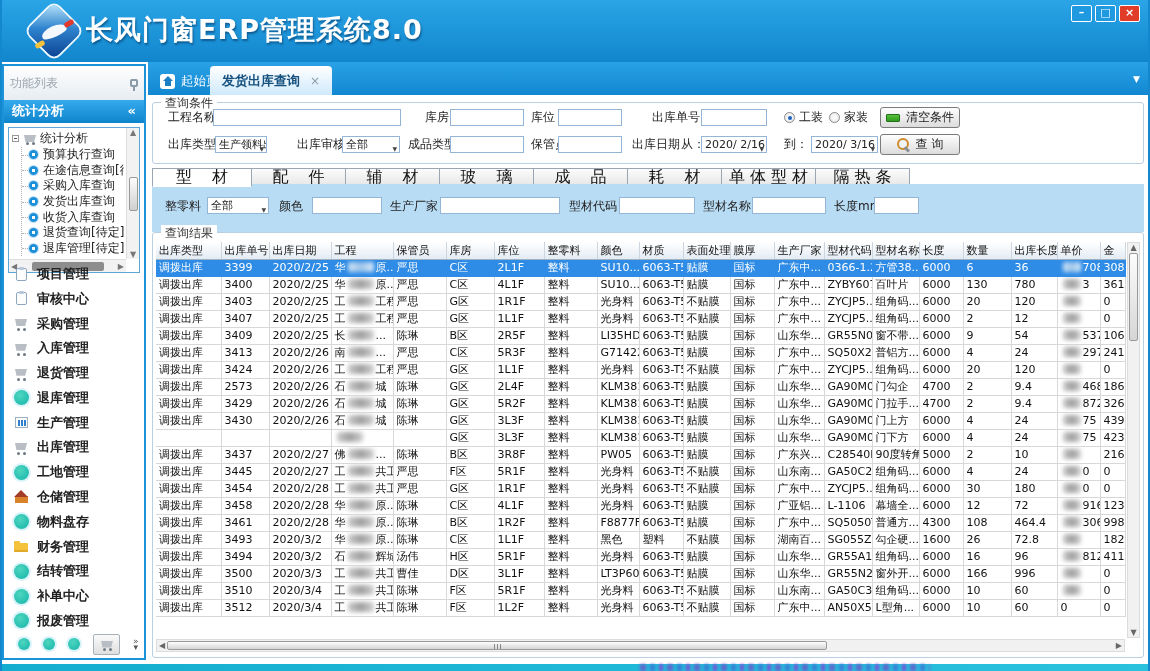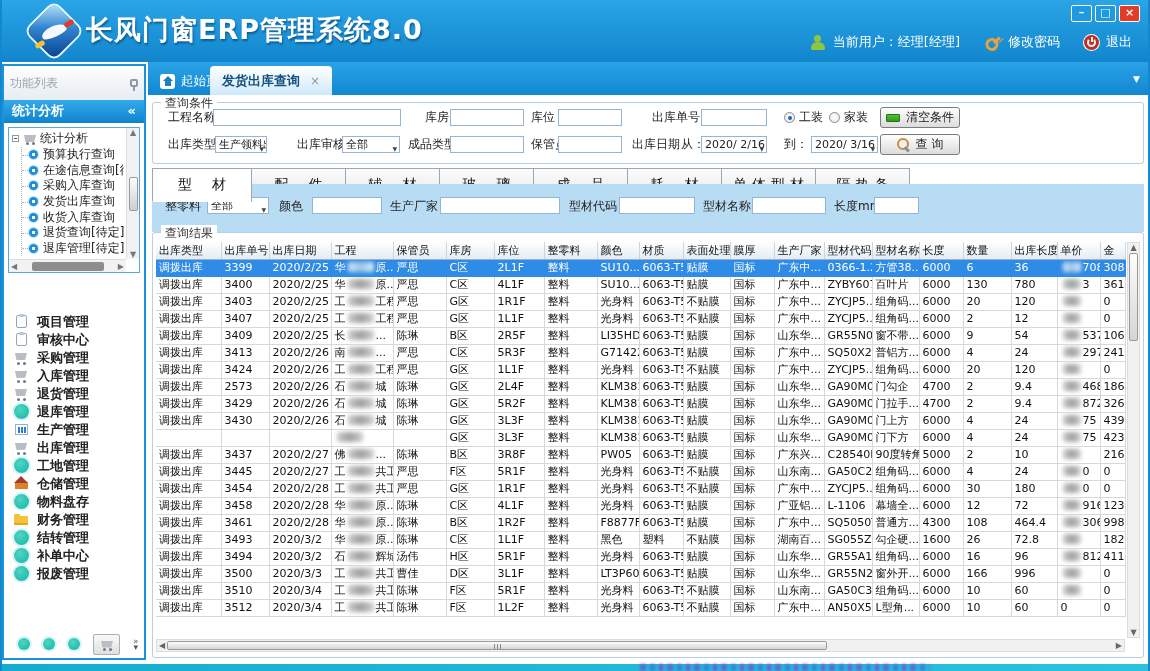--- a/index.html
+++ b/index.html
@@ -52,21 +52,21 @@
 .tree-item{display:flex;align-items:center;gap:5px;height:15.6px;padding-left:7px;position:relative;cursor:default}
 .tree-item::before{content:"";position:absolute;left:0;top:50%;width:6px;border-top:1px dotted #b5b5b5}
 .dotblue{width:9px;height:9px;border-radius:50%;flex:0 0 9px;
   background:radial-gradient(circle at 50% 50%,#fff 0 1.5px,#1d8fd8 2px 100%);box-shadow:0 0 0 1px #bfe0f5}
 .tree-vs{position:absolute;right:0;top:0;bottom:13px;width:13px;background:#f2f2f2;border-left:1px solid #ddd;
   display:flex;flex-direction:column;justify-content:space-between;align-items:center;font-size:8px;color:#777}
 .tree-vs .thumb{width:9px;height:34px;background:linear-gradient(#fdfdfd,#cfcfcf);border:1px solid #9a9a9a;border-radius:2px}
 .tree-hs{position:absolute;left:0;right:13px;bottom:0;height:13px;background:#f2f2f2;border-top:1px solid #ddd;
   display:flex;justify-content:space-between;align-items:center;font-size:8px;color:#777;padding:0 2px}
 .tree-hs .thumb{height:9px;width:72px;background:#8d8d8d;border-radius:2px}
-.menu{position:absolute;left:4px;top:199px;right:6px;bottom:28px;display:flex;flex-direction:column;justify-content:center}
+.menu{position:absolute;left:4px;top:199px;right:6px;bottom:28px;display:flex;flex-direction:column;justify-content:space-between}
 .mi{display:flex;align-items:center;gap:8px;font-size:13px;font-weight:bold;color:#222;padding-left:6px;height:18px;white-space:nowrap}
 .ic{width:15px;height:15px;position:relative;flex:0 0 15px}
 .ic-clipboard::before{content:"";position:absolute;inset:1px 2px;background:#fdfdfd;border:1px solid #8fa6c0;border-radius:2px}
 .ic-clipboard::after{content:"";position:absolute;left:5px;top:0;width:5px;height:3px;background:#b7c6d8;border-radius:1px}
 .ic-cart::before{content:"";position:absolute;left:1px;top:3px;width:12px;height:7px;background:#b9bec4;
   clip-path:polygon(0 0,100% 0,85% 100%,12% 100%)}
 .ic-cart::after{content:"";position:absolute;left:3px;bottom:0;width:3px;height:3px;background:#6f7a85;border-radius:50%;box-shadow:6px 0 0 #6f7a85}
 .ic-dot{border-radius:50%;background:radial-gradient(circle at 40% 35%,#4fd6c0,#12b3a8);box-shadow:0 0 0 2px #d9f3fb}
 .ic-chart::before{content:"";position:absolute;inset:2px 1px;background:#fff;border:1px solid #9ab0c4}
 .ic-chart::after{content:"";position:absolute;left:4px;bottom:4px;width:8px;height:6px;
@@ -106,22 +106,22 @@
 .rdot{width:11px;height:11px;border-radius:50%;border:1px solid #8a8a8a;background:radial-gradient(circle,#fff,#e4e4e4);position:relative;flex:0 0 11px}
 .radio.sel .rdot::after{content:"";position:absolute;inset:2.5px;border-radius:50%;background:#1b62c4}
 .btn{position:absolute;height:21px;border:1px solid #7b7b7b;border-radius:3px;background:linear-gradient(#fefefe,#dcdcdc);
   display:flex;align-items:center;justify-content:center;gap:6px;font-size:12px;color:#222;cursor:default}
 .ic-eraser{width:14px;height:8px;background:linear-gradient(#57c13a,#2f9a1e);border:1px solid #22701a;border-radius:1px}
 .ic-mag{width:13px;height:13px;position:relative}
 .ic-mag::before{content:"";position:absolute;left:0;top:0;width:8px;height:8px;border:2px solid #d08a2e;border-radius:50%;background:#eef4f9}
 .ic-mag::after{content:"";position:absolute;right:0px;bottom:1px;width:6px;height:2.5px;background:#8a8f94;transform:rotate(45deg)}
 
 .mtabs{position:absolute;left:4px;top:106px;height:17px;display:flex}
-.mtab{height:34px;border:1px solid #9aa7b2;border-left:none;background:linear-gradient(#fcfcfc,#e6e6e6);
-  font-size:14px;color:#111;display:flex;align-items:center;justify-content:center;width:94px;white-space:nowrap;overflow:hidden}
+.mtab{height:19px;border:1px solid #9aa7b2;border-left:none;background:linear-gradient(#fcfcfc,#e6e6e6);
+  font-size:16px;color:#111;display:flex;align-items:center;justify-content:center;width:94px;white-space:nowrap;overflow:hidden}
 .mtab:first-child{border-left:1px solid #9aa7b2}
 .mtab.act{background:#fff;border-bottom-color:#fff;width:100px;position:relative;z-index:2}
 .ls2{letter-spacing:20px;text-indent:20px}
 .ls4{letter-spacing:5px;text-indent:5px}
 .filter{position:absolute;left:4px;top:122px;width:992px;height:48px;background:#b9dcf5}
 
 .tblwrap{position:absolute;left:3px;top:9px;width:984px;height:410px}
 table{border-collapse:collapse;table-layout:fixed;width:969px;font-size:11px}
 th{height:17px;background:linear-gradient(#ffffff,#e3ebf3);border-right:1px solid #cdd6df;border-bottom:1px solid #9eb2c4;
   font-weight:normal;text-align:left;padding:0 3px;color:#111;overflow:hidden;white-space:nowrap}
@@ -156,30 +156,20 @@
     <div class="d"></div>
       <div class="s"></div>
       <div class="r"></div>
       <div class="y"></div>
   </div>
   <div class="apptitle">长风门窗ERP管理系统8.0</div>
   <div class="winbtns">
     <div class="wb">–</div>
     <div class="wb">□</div>
     <div class="wb close">×</div>
-  </div>
-  <div class="userbar">
-    <span class="pers"></span>
-    <span>当前用户：经理[经理]</span>
-    <span class="gap"></span>
-    <span class="key"></span>
-    <span>修改密码</span>
-    <span class="gap"></span>
-    <span class="pwr"></span>
-    <span>退出</span>
   </div>
 </div>
 
 <div class="sidebar">
   <div class="sb-top">
     <span>功能列表</span>
     <span class="pin"></span>
   </div>
   <div class="sb-hdr">
     <span>统计分析</span>

